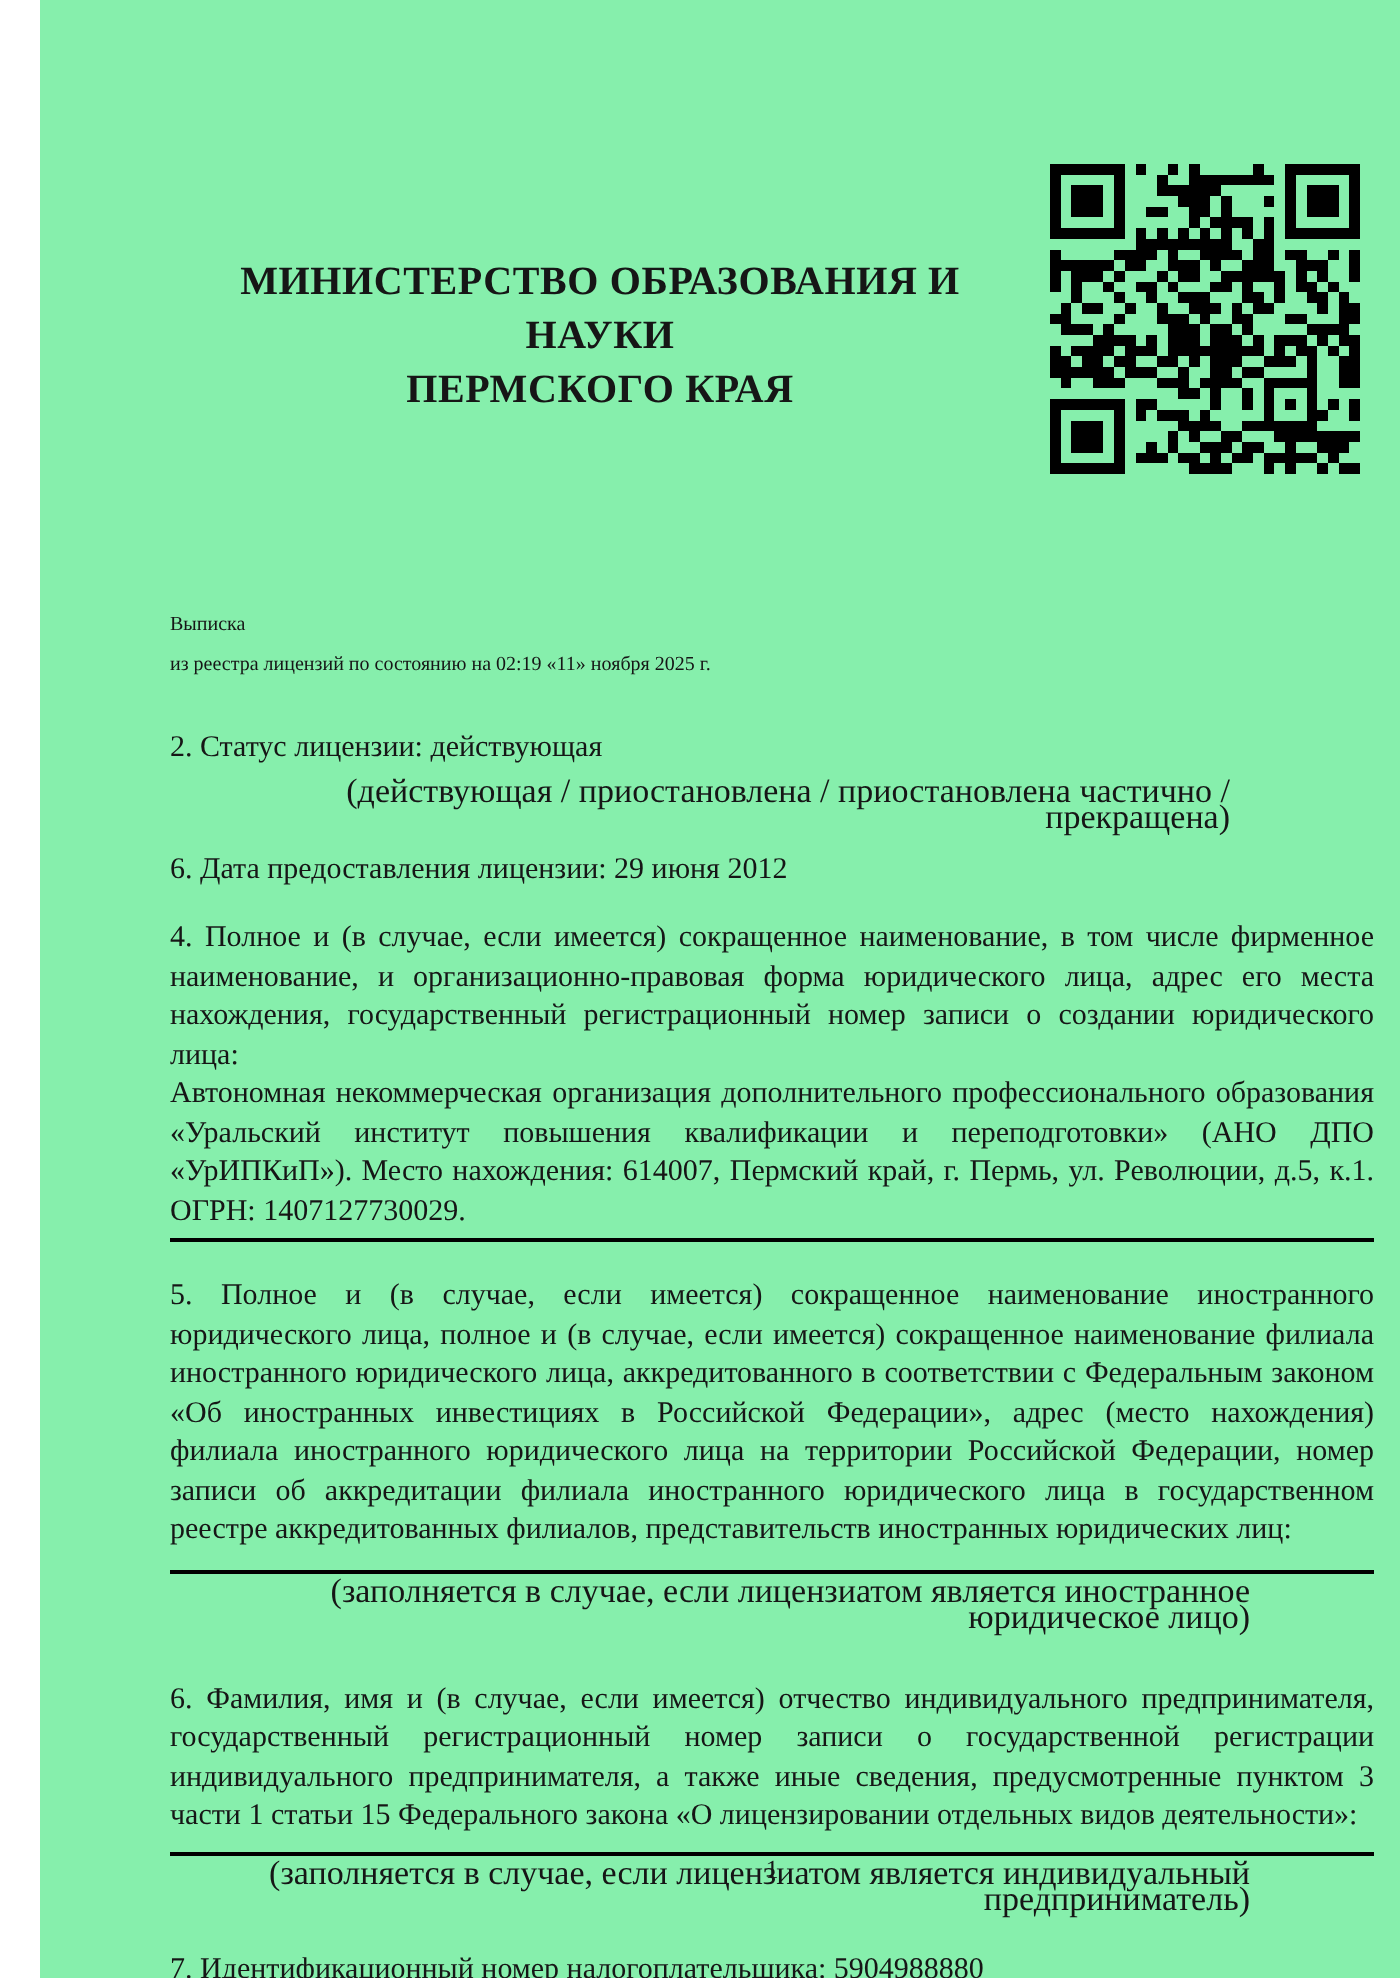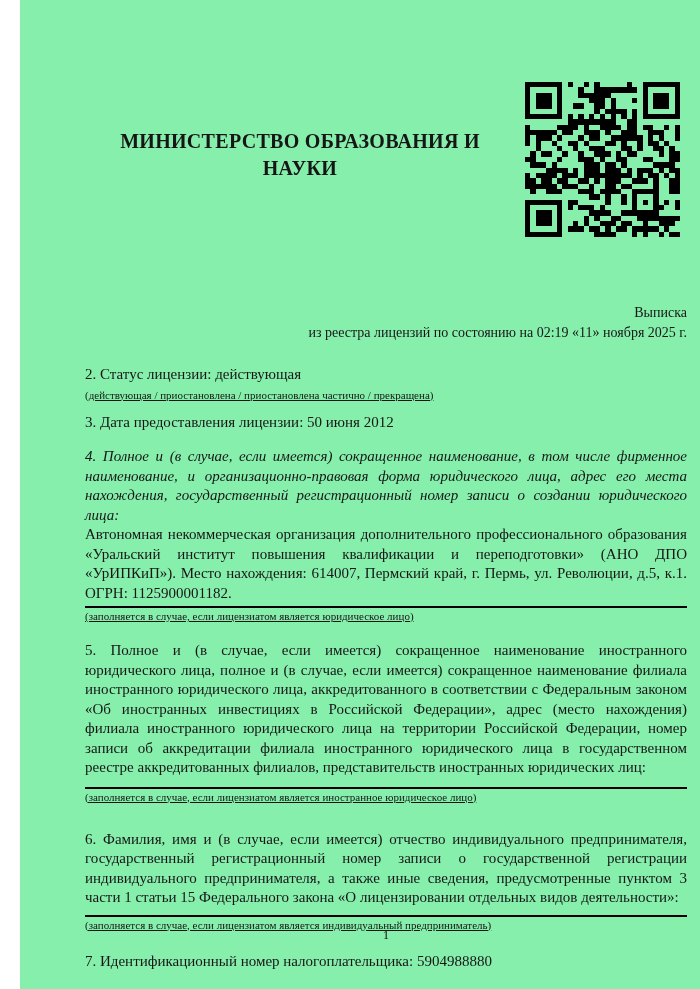--- a/index.html
+++ b/index.html
@@ -24,43 +24,44 @@
   .ministry-caption{
     font-size:10.5px;line-height:13px;margin-top:4px;letter-spacing:.1px;
   }
   .qr{
     position:absolute;left:505px;top:82px;width:155px;height:155px;
   }
   
   .main{
     position:absolute;left:65px;top:303px;width:602px;
   }
-  .doc-title{text-align:right;font-size:14px;line-height:20px;}
+  .doc-title{text-align:left;font-size:10px;line-height:20px;}
   .item{margin:0;}
   .just{text-align:justify;}
   .rule{height:0;border-top:2px solid #000000;}
-  .caption-wrap{width:540px;text-align:left;font-size:11px;line-height:13px;text-decoration:underline;}
+  .caption-wrap{width:540px;text-align:right;font-size:17px;line-height:13px;}
   .caption-wrap.narrow{width:530px;}
   .mt22{margin-top:22px;} .mt20{margin-top:20px;} .mt18{margin-top:18px;}
-  .mt17{margin-top:17px;} .mt15{margin-top:15px;font-style:italic;} .mt11{margin-top:11px;}
+  .mt17{margin-top:17px;} .mt15{margin-top:15px;} .mt11{margin-top:11px;}
   .mt26{margin-top:26px;} .mt9{margin-top:9px;}  .mt7{margin-top:7px;}
   .mt4{margin-top:4px;}  .mt3{margin-top:3px;}  .mt2{margin-top:2px;}
   .page-number{
     position:absolute;left:65px;top:925px;width:602px;
     text-align:center;font-size:13px;
   }
 </style>
 </head>
 <body>
 
 <div class="page">
 
   <div class="ministry-block">
     <div class="ministry-name">
       <span>МИНИСТЕРСТВО ОБРАЗОВАНИЯ И НАУКИ</span><br>
+      <span>ПЕРМСКОГО КРАЯ</span>
     </div>
   </div>
 
   <svg class="qr" id="qr-svg" viewBox="0 0 29 29" shape-rendering="crispEdges" fill="#000000">
       <rect x="0" y="0" width="1" height="1"></rect>
       <rect x="1" y="0" width="1" height="1"></rect>
       <rect x="2" y="0" width="1" height="1"></rect>
       <rect x="3" y="0" width="1" height="1"></rect>
       <rect x="4" y="0" width="1" height="1"></rect>
       <rect x="5" y="0" width="1" height="1"></rect>
@@ -508,26 +509,25 @@
 
     <div class="doc-title">
       <div>Выписка</div>
       <div>из реестра лицензий по состоянию на 02:19 «11» ноября 2025 г.</div>
     </div>
 
     <p class="item mt22">2. Статус лицензии: действующая</p>
     <div class="caption-wrap narrow mt4">(действующая / приостановлена / приостановлена частично / прекращена)</div>
 
 
-    <p class="item mt11">3. Дата предоставления лицензии: 50 июня 2012</p>
+    <p class="item mt11">6. Дата предоставления лицензии: 29 июня 2012</p>
 
     <p class="item just mt15">4. Полное и (в случае, если имеется) сокращенное наименование, в том числе фирменное наименование, и организационно-правовая форма юридического лица, адрес его места нахождения, государственный регистрационный номер записи о создании юридического лица:</p>
-    <p class="item just">Автономная некоммерческая организация дополнительного профессионального образования «Уральский институт повышения квалификации и переподготовки» (АНО ДПО «УрИПКиП»). Место нахождения: 614007, Пермский край, г. Пермь, ул. Революции, д.5, к.1. ОГРН: 1125900001182.</p>
+    <p class="item just">Автономная некоммерческая организация дополнительного профессионального образования «Уральский институт повышения квалификации и переподготовки» (АНО ДПО «УрИПКиП»). Место нахождения: 614007, Пермский край, г. Пермь, ул. Революции, д.5, к.1. ОГРН: 1407127730029.</p>
     <div class="rule mt3"></div>
-    <div class="caption-wrap mt2">(заполняется в случае, если лицензиатом является юридическое лицо)</div>
 
     <p class="item just mt18">5. Полное и (в случае, если имеется) сокращенное наименование иностранного юридического лица, полное и (в случае, если имеется) сокращенное наименование филиала иностранного юридического лица, аккредитованного в соответствии с Федеральным законом «Об иностранных инвестициях в Российской Федерации», адрес (место нахождения) филиала иностранного юридического лица на территории Российской Федерации, номер записи об аккредитации филиала иностранного юридического лица в государственном реестре аккредитованных филиалов, представительств иностранных юридических лиц:</p>
     <div class="rule mt9"></div>
     <div class="caption-wrap mt2">(заполняется в случае, если лицензиатом является иностранное юридическое лицо)</div>
 
     <p class="item just mt26">6. Фамилия, имя и (в случае, если имеется) отчество индивидуального предпринимателя, государственный регистрационный номер записи о государственной регистрации индивидуального предпринимателя, а также иные сведения, предусмотренные пунктом 3 части 1 статьи 15 Федерального закона «О лицензировании отдельных видов деятельности»:</p>
     <div class="rule mt7"></div>
     <div class="caption-wrap mt2">(заполняется в случае, если лицензиатом является индивидуальный предприниматель)</div>
 
     <p class="item mt20">7. Идентификационный номер налогоплательщика: 5904988880</p>

